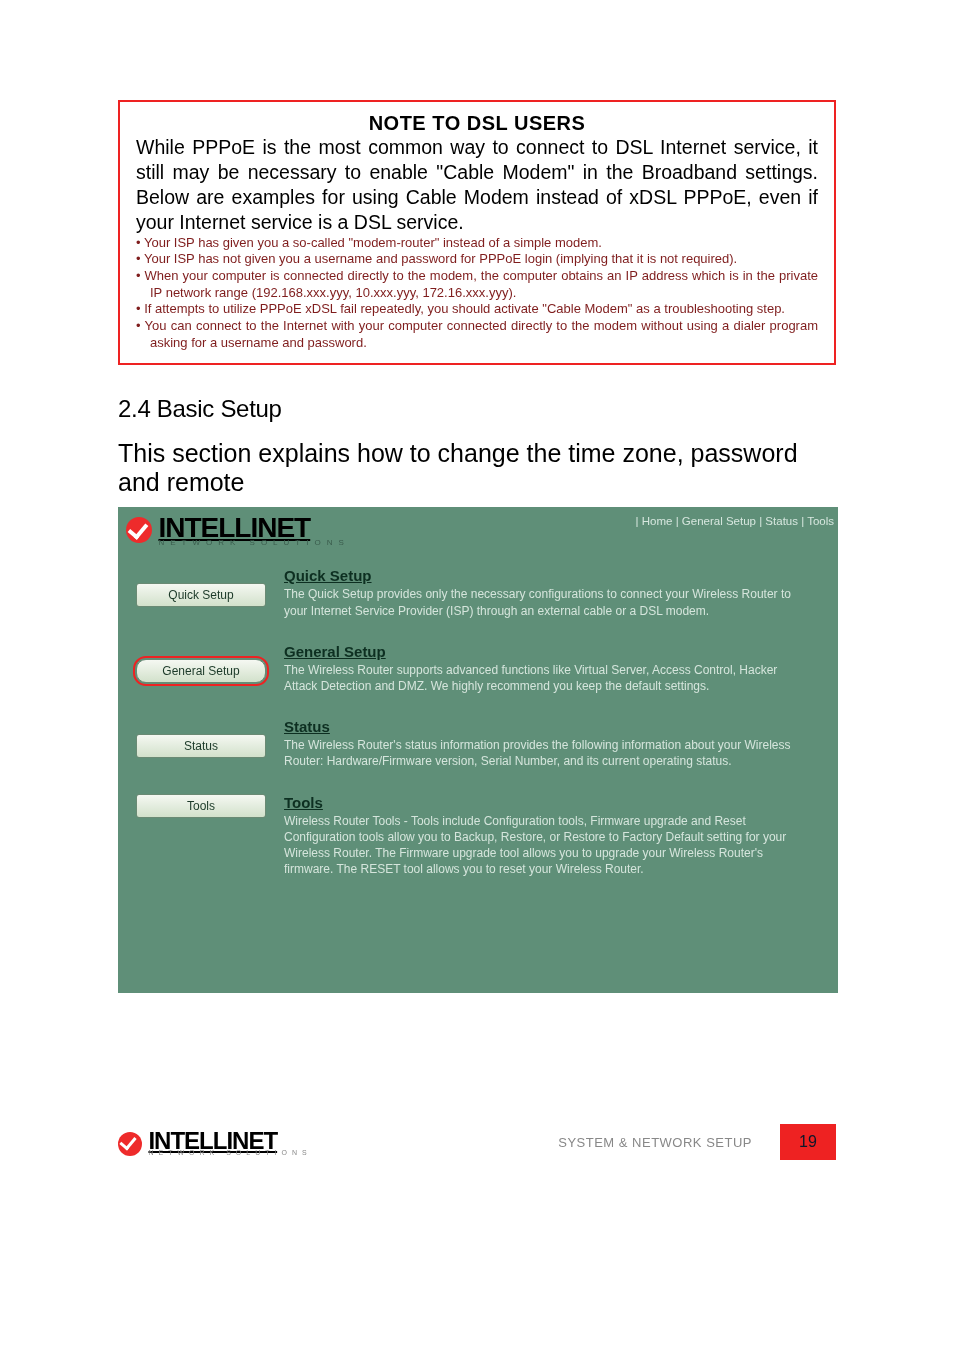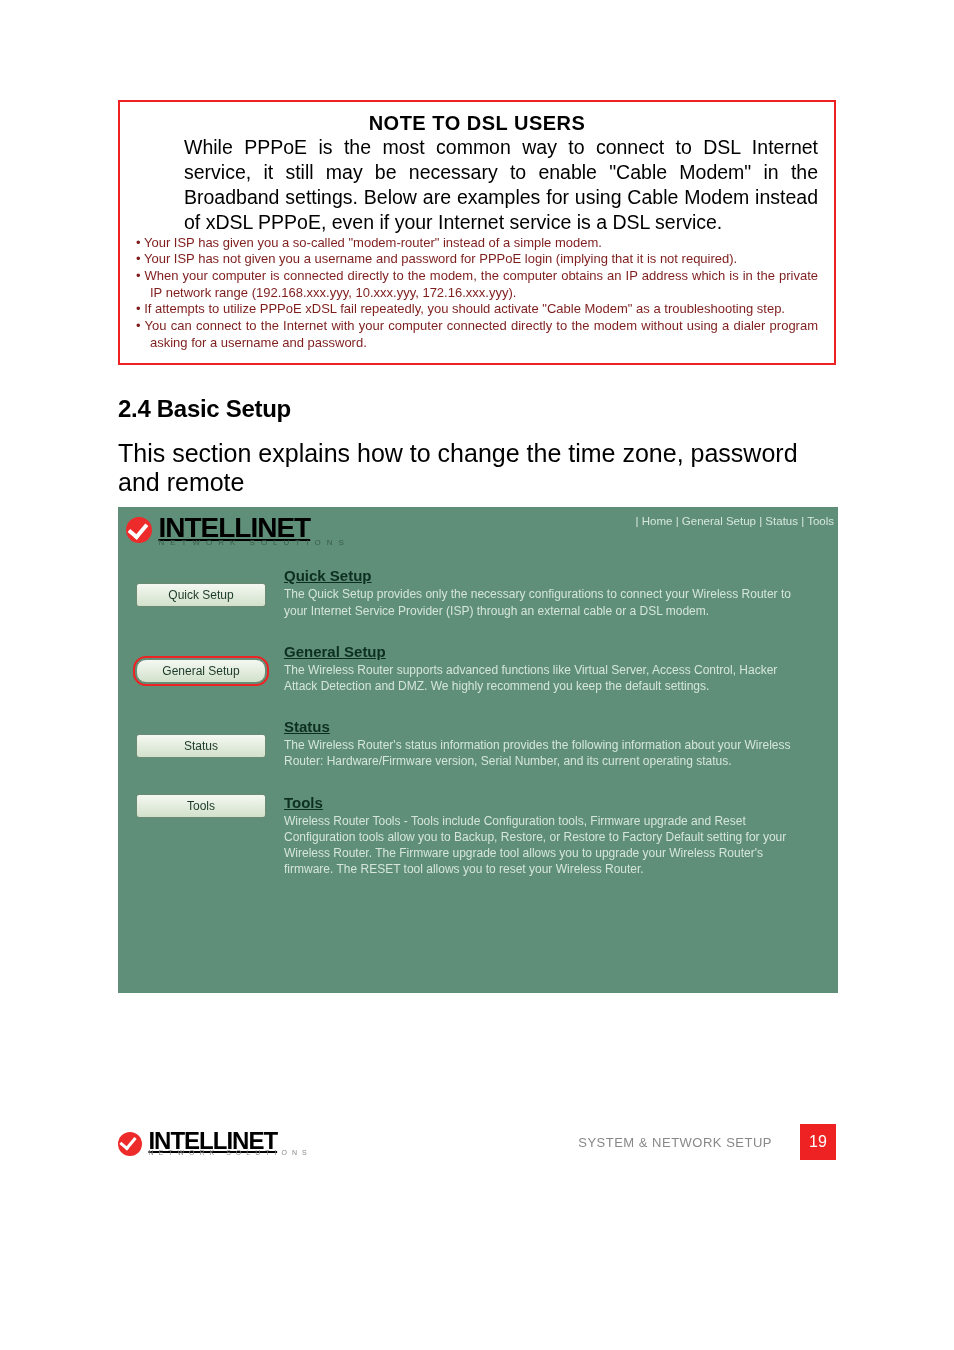--- a/index.html
+++ b/index.html
@@ -23,39 +23,38 @@
     letter-spacing: 0.5px;
     color: #000;
     margin-bottom: 0;
     font-family: Arial Black, Arial, sans-serif;
   }
   .note-body {
     font-size: 19.5px;
     color: #000;
     line-height: 1.28;
     text-align: justify;
-    margin-left: 48px;
   }
   .note-bullets {
     list-style: none;
     padding: 0;
   }
   .note-bullets li {
     font-size: 13px;
     color: #7f1d1d;
     line-height: 1.28;
     text-align: justify;
     padding-left: 14px;
     text-indent: -14px;
   }
   .note-bullets li::before {
     content: "• ";
   }
   .section-heading {
-    font-weight: 700;
+    font-weight: 400;
     font-size: 24px;
     color: #000;
     margin-bottom: 16px;
     font-family: Arial Black, Arial, sans-serif;
     letter-spacing: -0.3px;
   }
   .section-intro {
     font-size: 25px;
     color: #000;
     margin-bottom: 10px;
@@ -187,23 +186,23 @@
   }
   .footer-logo .big { font-size: 24px; }
   .footer-logo .sub { font-size: 7px; letter-spacing: 5px; color: #888; }
   .footer-right { display: flex; align-items: center; gap: 28px; }
   .footer-label {
     font-size: 13px;
     color: #888;
     letter-spacing: 0.5px;
   }
   .footer-page {
-    width: 36px; height: 36px;
+    width: 56px; height: 36px;
     background: #ee2222;
-    color: #ffffff;
+    color: #0f172a;
     display: flex;
     align-items: center;
     justify-content: center;
     font-size: 16px;
   }
 </style>
 </head>
 <body>
 
 <div class="note-box">

